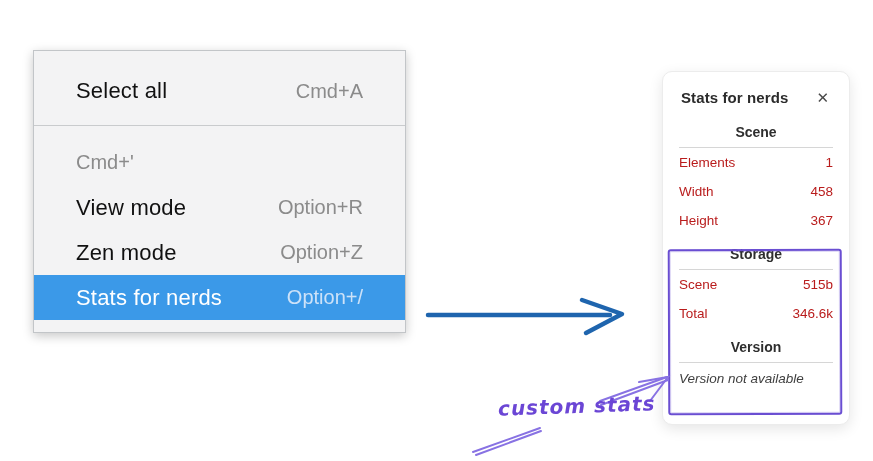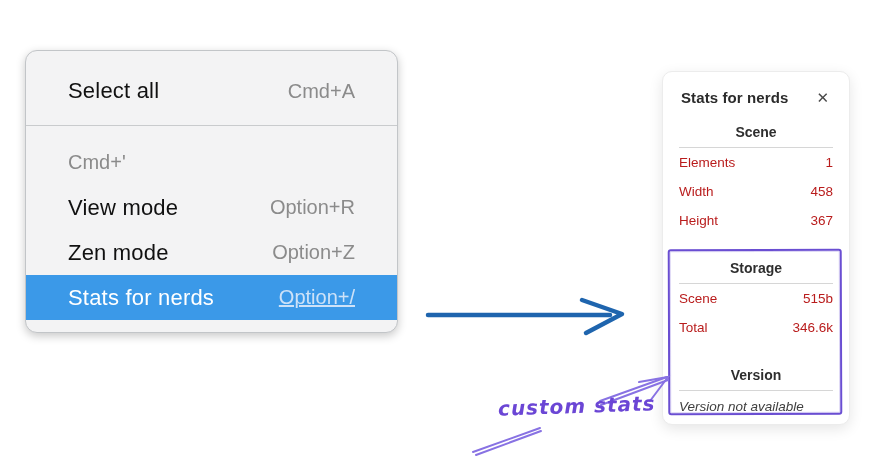--- a/index.html
+++ b/index.html
@@ -6,25 +6,25 @@
   html, body { background: #ffffff; }
   body {
     font-family: "Liberation Sans", sans-serif;
     width: 873px; height: 461px;
     position: relative; overflow: hidden;
   }
   .stage { position: absolute; inset: 0; }
 
   
   .menu {
-    position: absolute; left: 25px; top: 50px;
+    position: absolute; left: 33px; top: 50px;
     width: 373px;
     background: #f3f3f4;
     border: 1px solid #c2c5c8;
-    border-radius: 12px;
+    border-radius: 0;
     box-shadow: 0 3px 10px rgba(0,0,0,0.22);
     padding: 6px 0 12px 0;
     overflow: hidden;
   }
   .menu-row {
     display: flex; align-items: center; justify-content: space-between;
     height: 45px;
     padding: 0 42px;
     cursor: default;
   }
@@ -34,21 +34,21 @@
   }
   .menu-row .mi-short {
     font-size: 20px; color: #8b8b8b;
   }
   .menu-divider {
     height: 1px; background: #c9cbcd; width: 100%;
     margin-bottom: 14px;
   }
   .menu-row.selected { background: #3b99e8; }
   .menu-row.selected .mi-label { color: #ffffff; }
-  .menu-row.selected .mi-short { color: #cde2f8; text-decoration: underline; }
+  .menu-row.selected .mi-short { color: #cde2f8; }
 
   
   .panel {
     position: absolute; left: 662px; top: 71px;
     width: 188px; height: 354px;
     background: #ffffff;
     border: 1px solid #ececec;
     border-radius: 10px;
     box-shadow: 0 4px 14px rgba(0,0,0,0.10);
     color: #3b3b3b;
@@ -59,21 +59,21 @@
   }
   .panel-title { font-size: 15px; font-weight: 700; color: #2b2b2b; letter-spacing: 0.1px; }
   .panel-close {
     font-size: 15px; color: #4a4a4a; cursor: pointer; line-height: 1;
     padding: 2px;
   }
   .sec-heading {
     text-align: center; font-weight: 700; font-size: 14px; color: #2e2e2e;
     margin-top: 17px;
   }
-  .sec-heading.tight { margin-top: 25px; }
+  .sec-heading.tight { margin-top: 11px; }
   .sec-rule {
     border: none; border-top: 1px solid #d6d6d6;
     margin: 7px 16px 0 16px;
   }
   .stat-row {
     display: flex; justify-content: space-between; align-items: center;
     height: 29px; padding: 0 16px;
     font-size: 13.5px; color: #b91c1c;
   }
   .stat-row:first-of-type { margin-top: 2px; }

